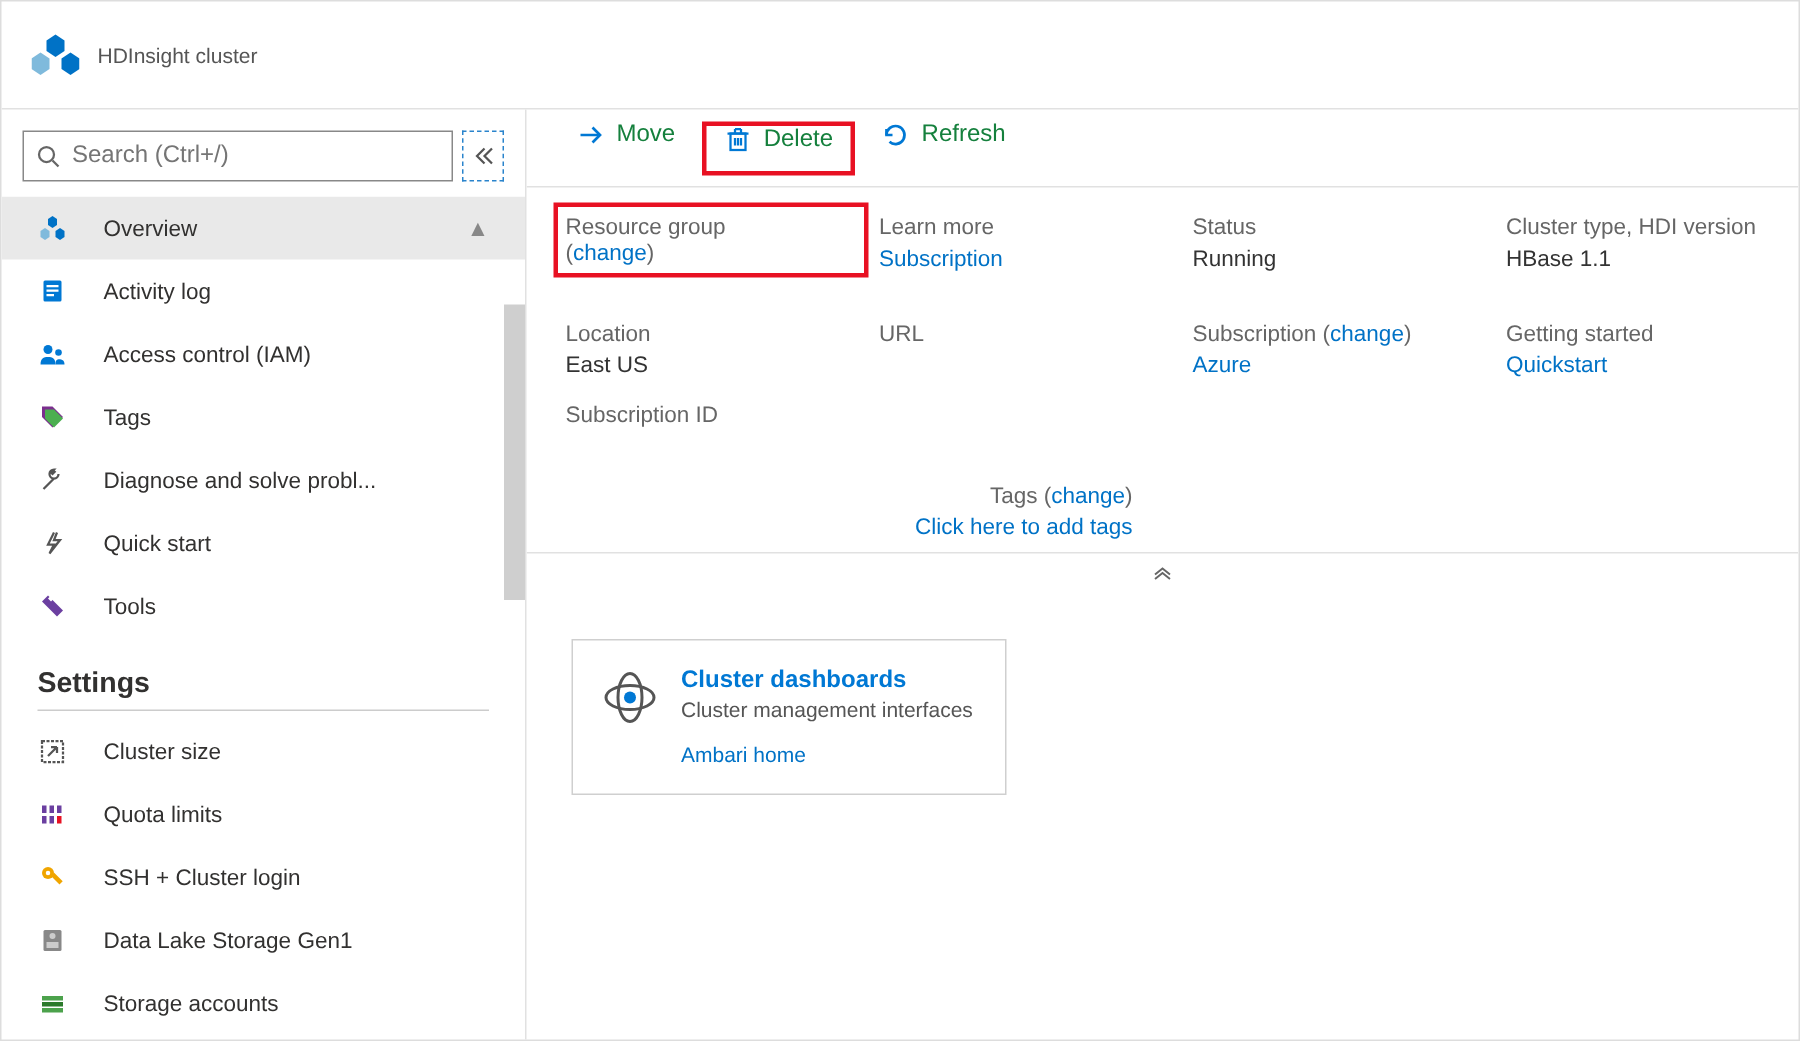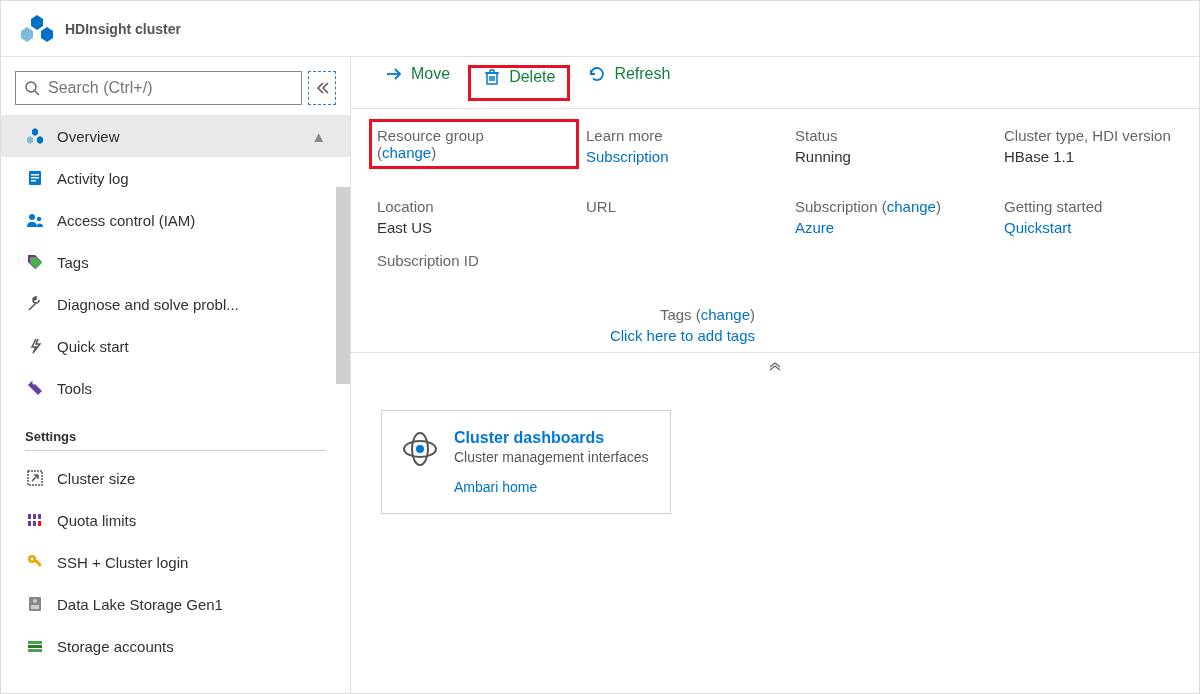--- a/index.html
+++ b/index.html
@@ -13,24 +13,23 @@
     border: 1px solid #ddd;
     overflow: hidden;
     position: relative;
   }
   a.link { color: #0072c6; text-decoration: none; cursor: pointer; }
 
   
   .header {
     display: flex;
     align-items: center;
-    height: 56px;
+    height: 72px;
     padding: 16px 20px;
     border-bottom: 1px solid #e1e1e1;
-    font-weight: bold;
   }
   .logo { width: 32px; height: 32px; margin-right: 12px; position: relative; }
   .logo svg { width:32px; height:32px; }
   .title { font-size: 14px; color: #555; }
 
   
   .body { display: flex; height: calc(694px - 57px); }
   .sidebar {
     width: 350px;
     border-right: 1px solid #e1e1e1;
@@ -58,26 +57,26 @@
   .search-icon { width:16px; height:16px; margin-right:8px; color:#555;}
   .collapse-btn {
     width:28px; height:34px;
     border:1px dashed #2a84cc;
     display:flex; align-items:center; justify-content:center;
     color:#555; cursor:pointer; background:#fff;
   }
 
   
   .nav-scroll { overflow-y:auto; flex:1; position:relative;}
-  .section-label { padding: 14px 24px 6px 24px; font-size:13px; font-weight:600; border-bottom:1px solid #ccc; margin: 6px 24px 6px 24px; padding-left:0; padding-right:0;}
+  .section-label { padding: 14px 24px 6px 24px; font-size:19px; font-weight:600; border-bottom:1px solid #ccc; margin: 6px 24px 6px 24px; padding-left:0; padding-right:0;}
   .nav-item {
     display:flex; align-items:center;
     height:42px; padding:0 24px;
     cursor:pointer; font-size:15px; color:#323130;
-    gap:12px;
+    gap:24px;
     white-space:nowrap; overflow:hidden; text-overflow:ellipsis;
   }
   .nav-item.active { background:#e9e9e9;}
   .nav-item .icon { width:20px; height:20px; display:flex; align-items:center; justify-content:center; flex-shrink:0;}
   .nav-item .chev { margin-left:auto; color:#888;}
   .nav-scroll::-webkit-scrollbar{width:14px;}
   .nav-scroll::-webkit-scrollbar-thumb{background:#ccc;}
   .scroll-indicator {
     position:absolute; top:130px; bottom:310px; right:0; width:14px; background:#cfcfcf;
   }

